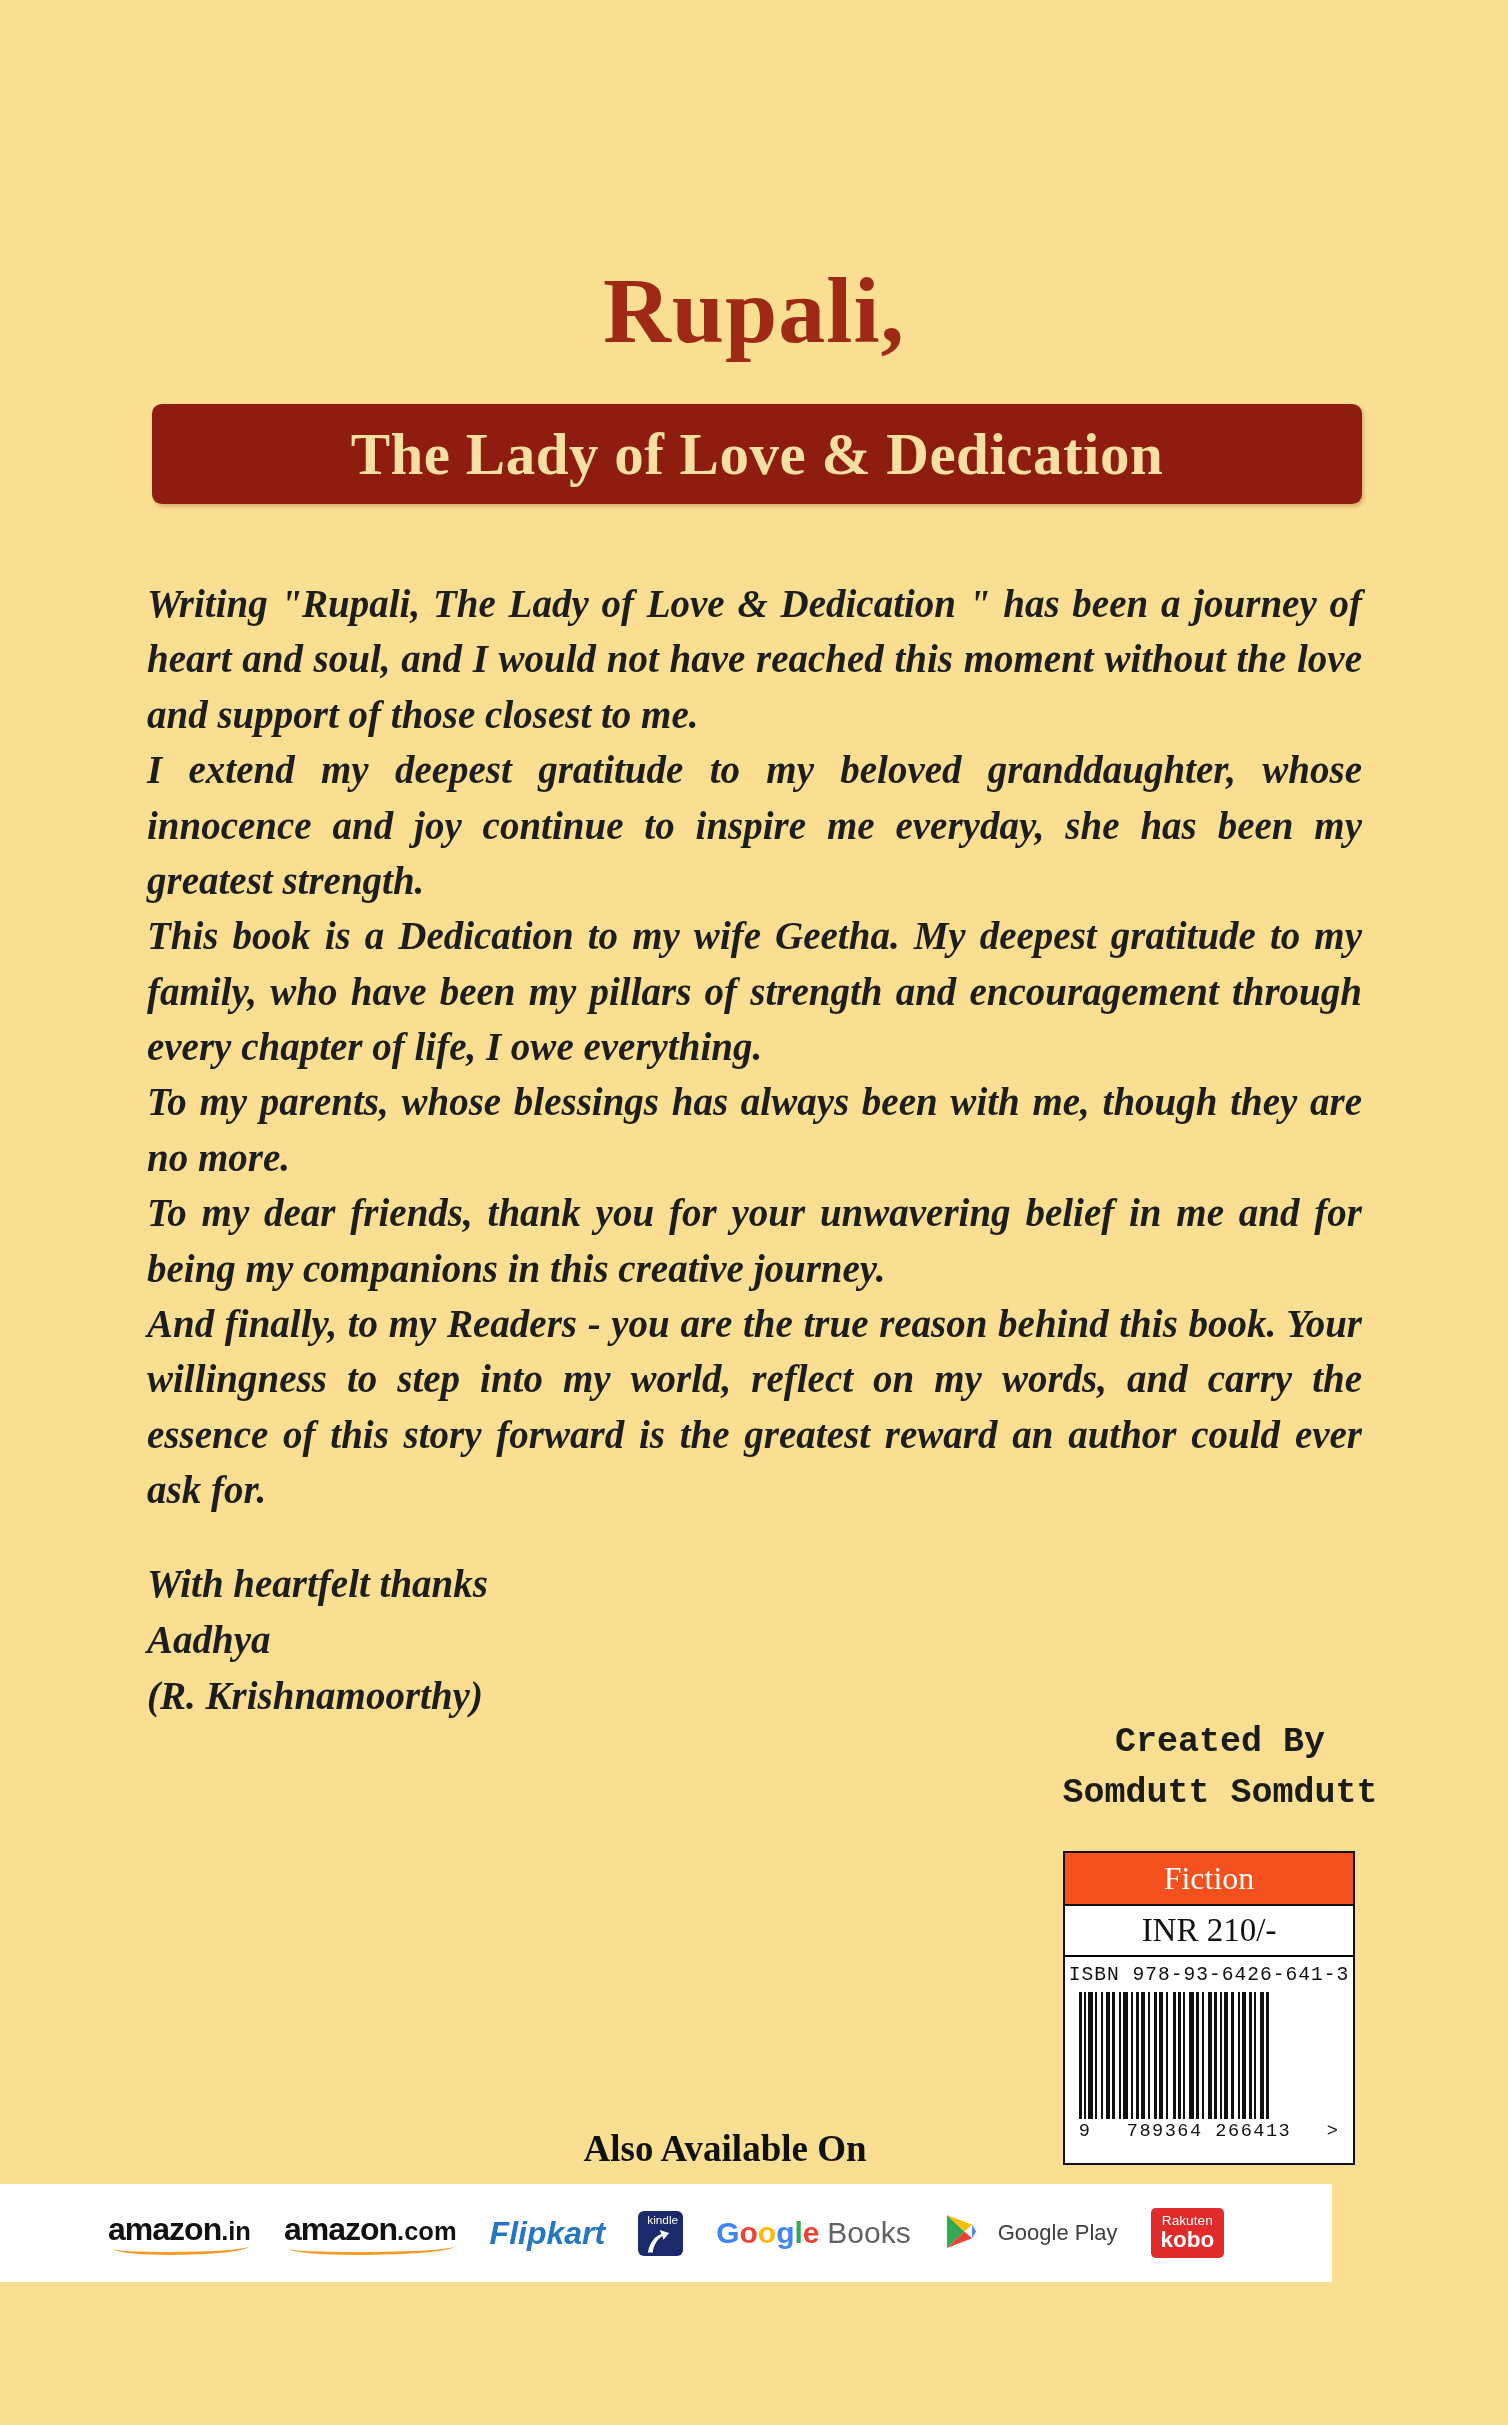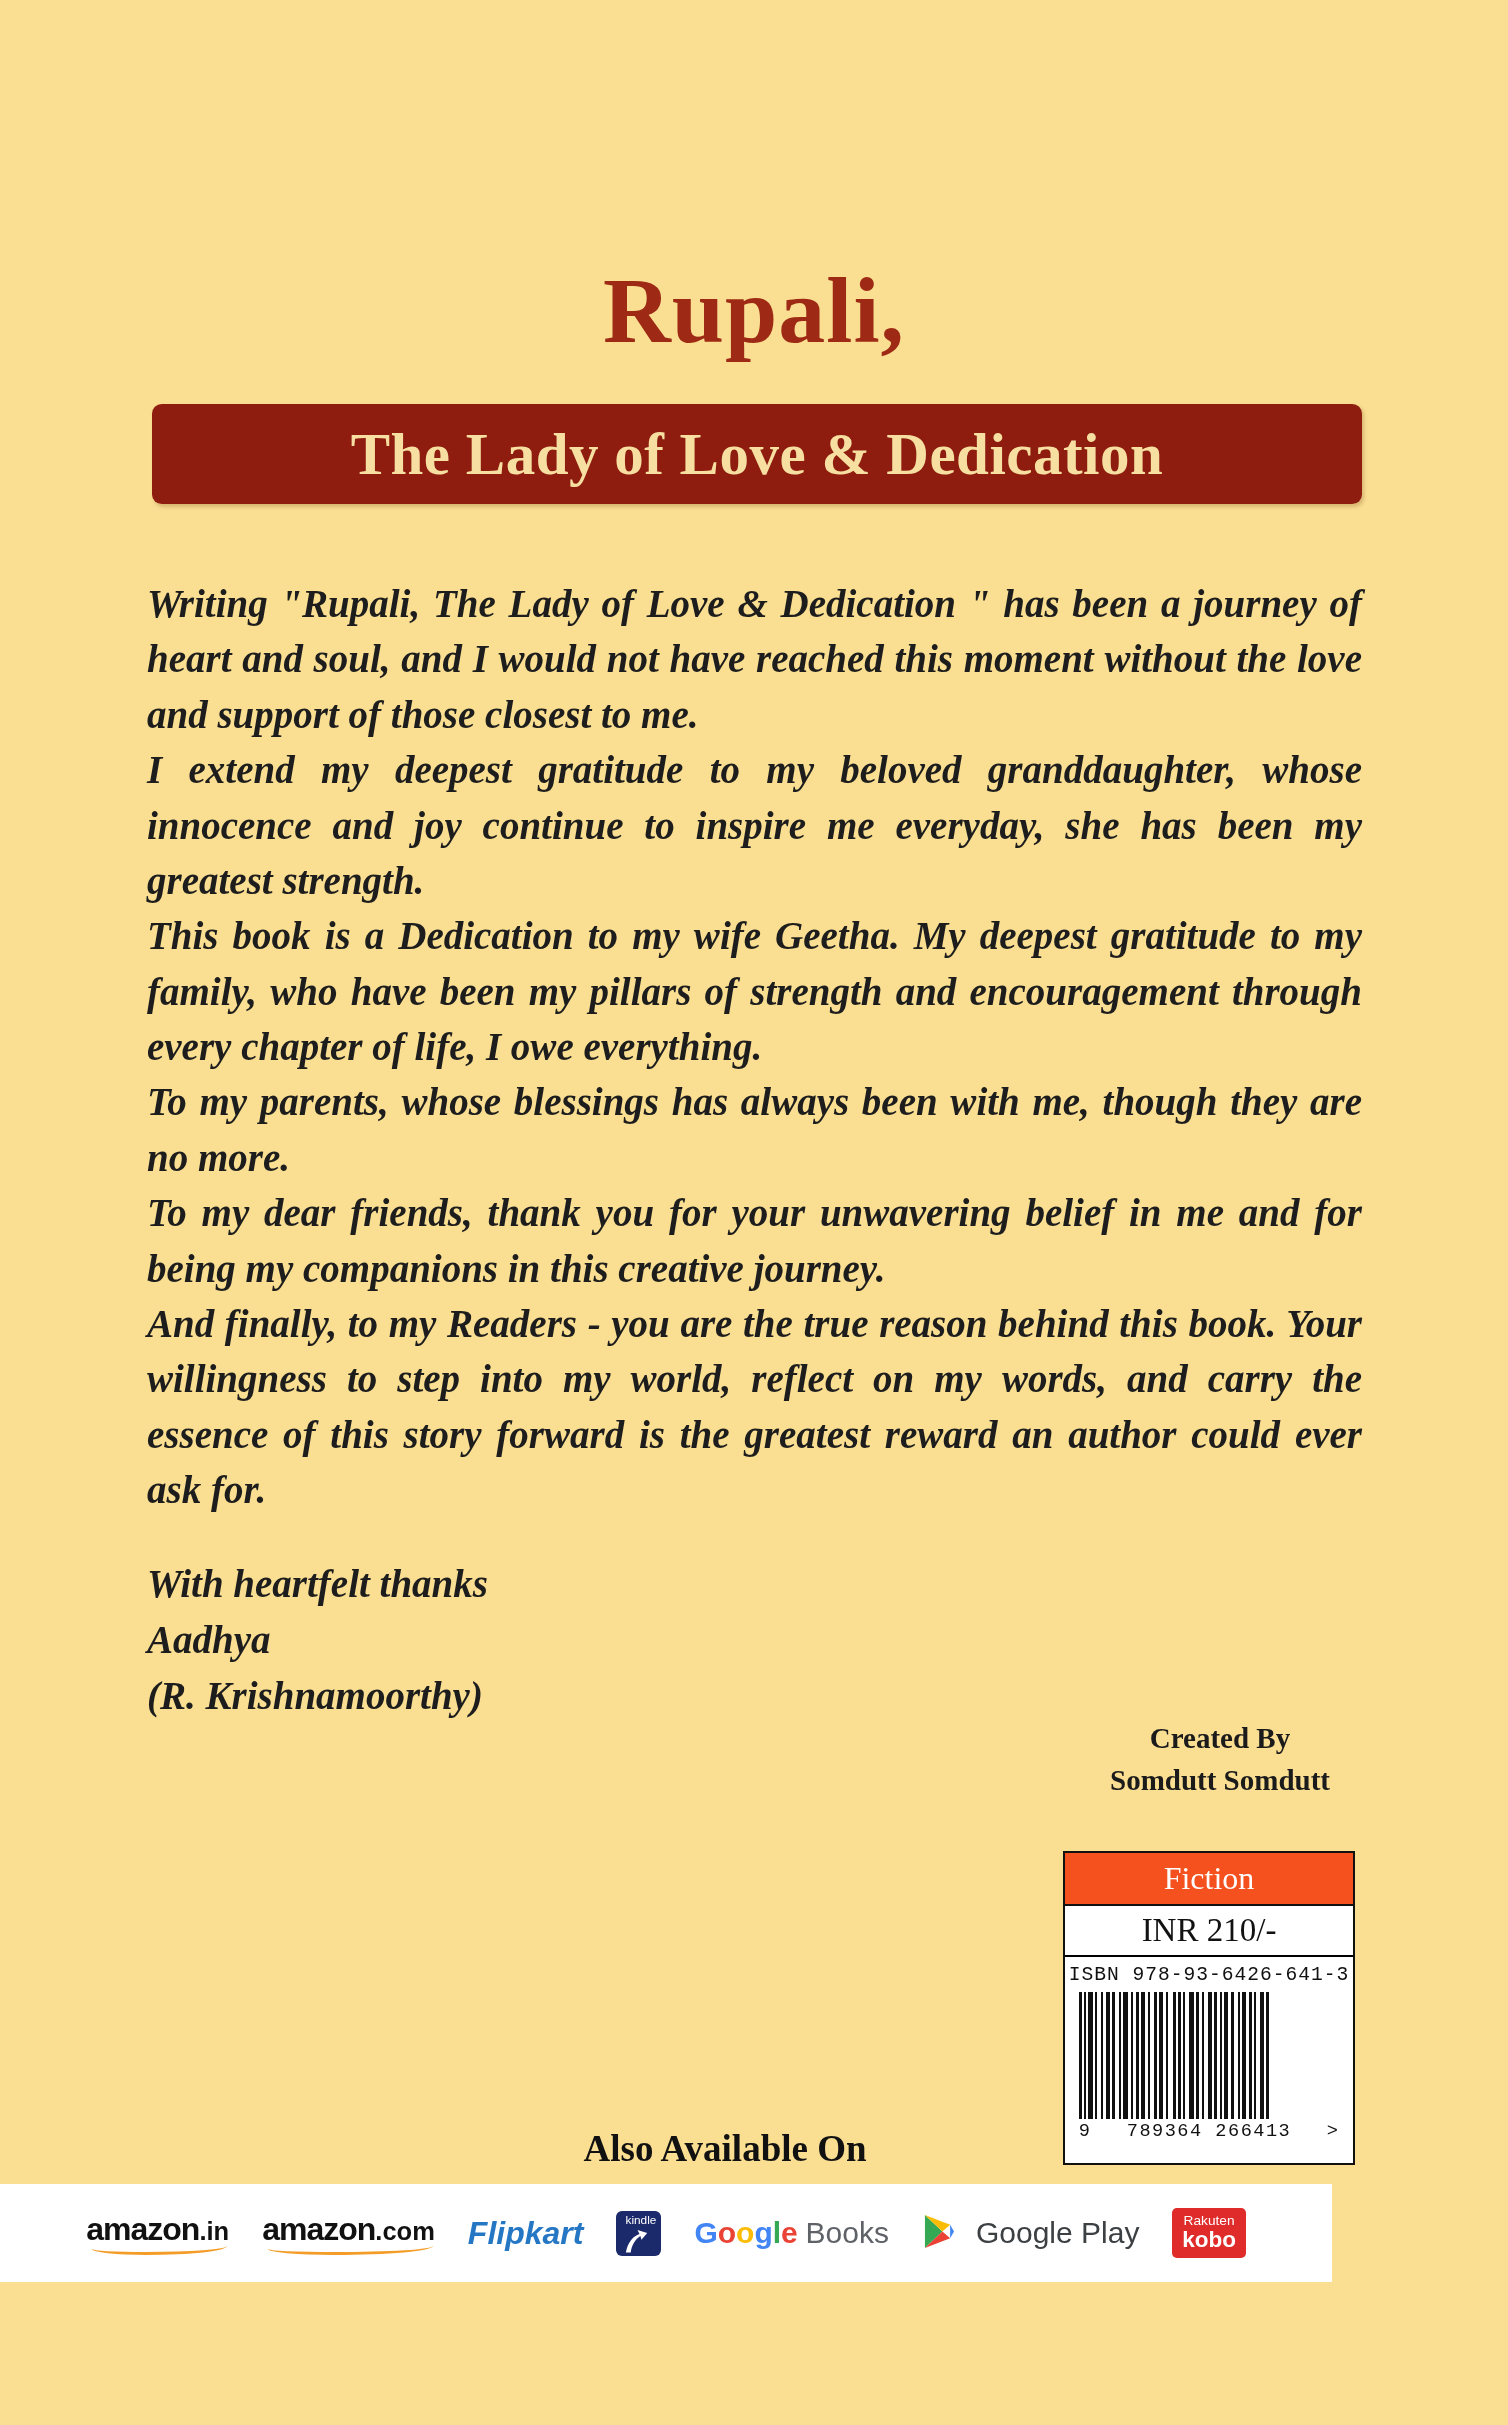--- a/index.html
+++ b/index.html
@@ -84,23 +84,23 @@
     color: #1d1d1d;
   }
   .signoff div { white-space: nowrap; }
   
   .created-by {
     position: absolute;
     top: 1717px;
     left: 1014px;
     width: 412px;
     text-align: center;
-    font-family: Liberation Serif, serif;
-    font-weight: bold;
-    font-size: 29px;
+    font-family: Liberation Mono, monospace;
+    font-weight: bold;
+    font-size: 35px;
     line-height: 1.45;
     color: #1b1b1b;
   }
   
   .price-box {
     position: absolute;
     left: 1063px;
     top: 1851px;
     width: 292px;
     height: 314px;
@@ -252,21 +252,21 @@
     overflow: hidden;
   }
   .kindle-badge span {
     position: absolute; top: 2px; left: 4px; right: 0;
     text-align: center;
     font-family: "Liberation Sans", sans-serif;
     font-size: 11.8px; color: #fff;
   }
   .gb-g { font-size: 30px; font-weight: bold; }
   .gb-word { font-family: "Liberation Sans", sans-serif; font-size: 30px; color: #5f6368; margin-left: 7.8px;}
-  .gplay-text { font-family: "Liberation Sans", sans-serif; font-size: 30px; color: #3c4043; margin-left: 21px;}
+  .gplay-text { font-family: "Liberation Sans", sans-serif; font-size: 22px; color: #3c4043; margin-left: 21px;}
   .kobo {
     background: #e02b2b;
     color: #fff;
     border-radius: 4.9px;
     padding: 5.9px 9.8px;
     text-align: center;
     line-height: 1.05;
   }
   .kobo .r { font-size: 13.7px; display: block; }
   .kobo .k { font-size: 22.5px; font-weight: bold; display: block; }

